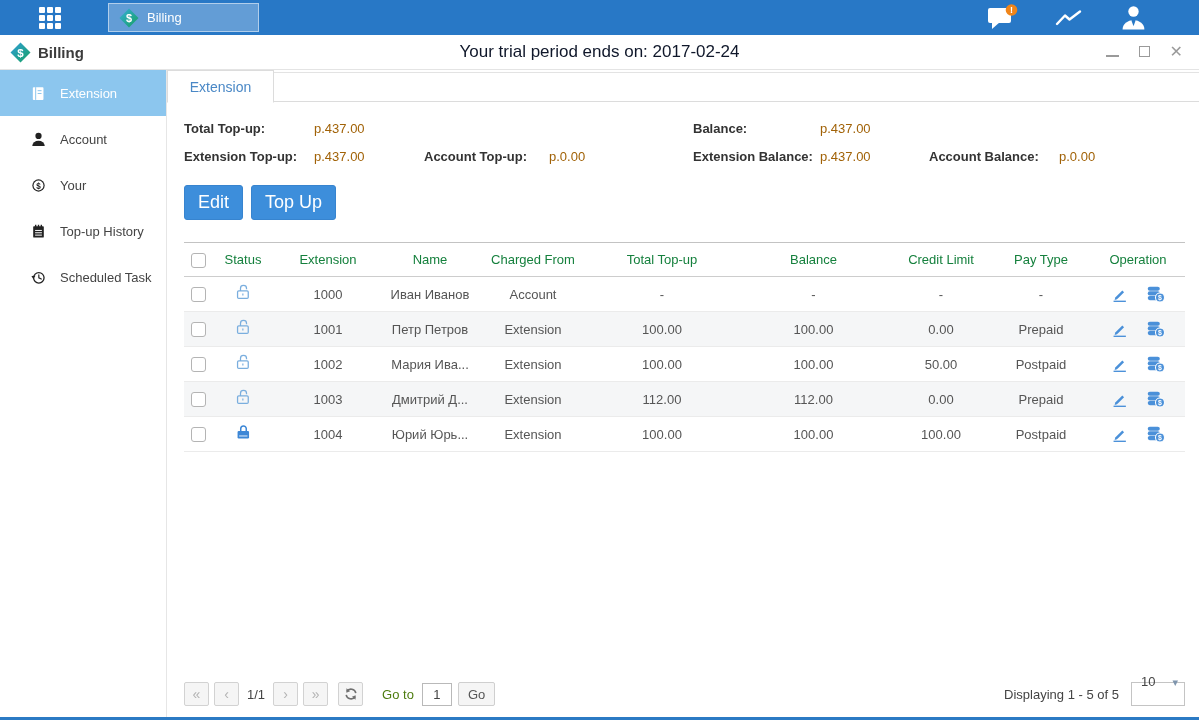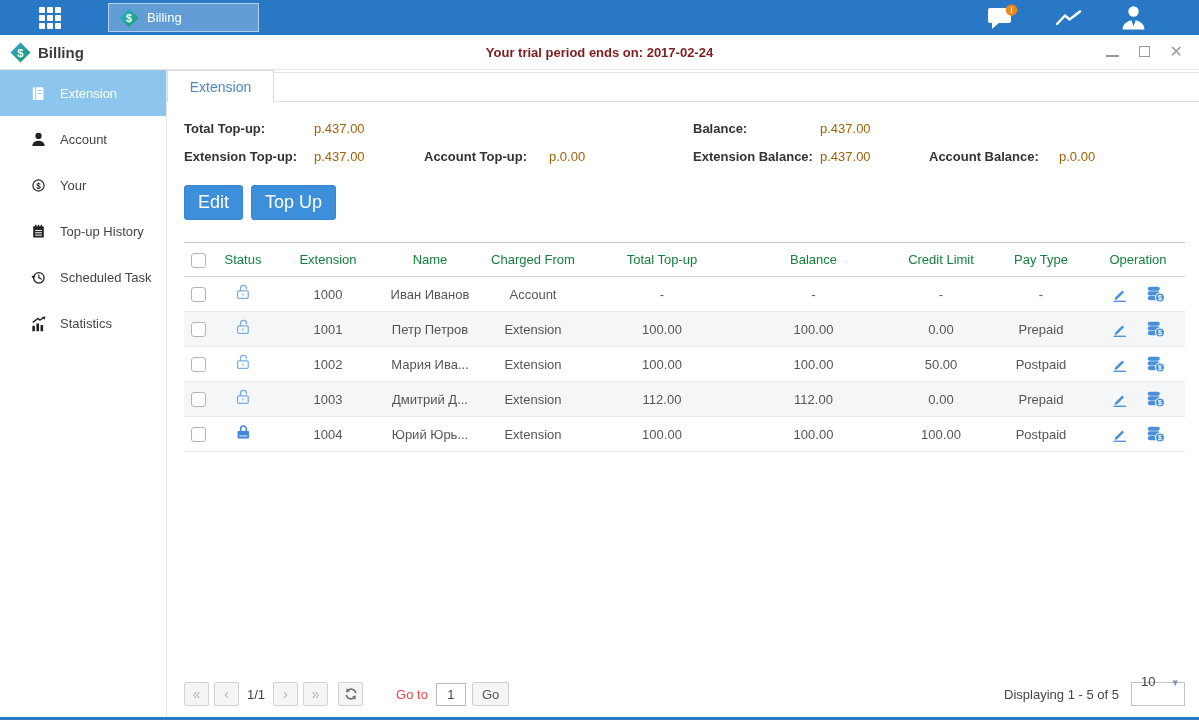--- a/index.html
+++ b/index.html
@@ -14,21 +14,21 @@
     background:rgba(255,255,255,0.28); border:1px solid rgba(255,255,255,0.5); padding-left:10px;
     color:#fff; font-size:13px; cursor:pointer; }
   .topbar-right { margin-left:auto; display:flex; align-items:center; gap:36px; padding-right:52px; }
   .top-ico { position:relative; cursor:pointer; display:flex; }
 
   
   .titlebar { height:35px; background:#fff; border-bottom:1px solid #e4e4e4; position:relative;
     display:flex; align-items:center; flex:0 0 35px; }
   .title-left { display:flex; align-items:center; gap:7px; padding-left:10px; z-index:2; }
   .win-title { font-size:15px; font-weight:bold; color:#3c3c3c; }
-  .trial { position:absolute; left:0; right:0; text-align:center; color:#7f1d1d; font-size:13px;font-weight:bold; }
+  .trial { position:absolute; left:0; right:0; text-align:center; color:#0f172a; font-size:17px; }
   .win-controls { position:absolute; right:16px; top:0; height:100%; display:flex; align-items:center;
     gap:20px; color:#9a9a9a; z-index:2; }
   .win-controls span { cursor:pointer; font-size:14px; line-height:1; }
   .min-glyph { display:inline-block; width:13px; height:0; border-top:2px solid #9a9a9a; }
   .max-glyph { display:inline-block; width:11px; height:11px; border:1.5px solid #9a9a9a; }
 
   
   .content-row { flex:1; display:flex; min-height:0; }
   .sidebar { width:167px; flex:0 0 167px; border-right:1px solid #e6e6e6; background:#fff; }
   .side-item { height:46px; display:flex; align-items:center; gap:13px; padding-left:29px;
@@ -73,21 +73,21 @@
   .op-icons svg { cursor:pointer; }
   td .lockwrap { display:inline-flex; cursor:pointer; }
 
   
   .spacer { flex:1; }
   .pagebar { display:flex; align-items:center; margin:0 14px 9px 17px; flex:0 0 28px; }
   .pg-btn { width:25px; height:24px; border:1px solid #d2d2d2; background:#f5f5f5; border-radius:2px;
     display:flex; align-items:center; justify-content:center; color:#b3b3b3; font-size:14px;
     margin-right:5px; cursor:pointer; }
   .pg-count { margin:0 8px 0 3px; color:#444; }
-  .goto-lbl { margin:0 8px 0 28px; color:#ef4444; }
+  .goto-lbl { margin:0 8px 0 14px; color:#4d7c0f; }
   .goto-input { width:30px; height:23px; border:1px solid #b9b9b9; text-align:center; font-size:13px;
     color:#444; font-family:inherit; }
   .go-btn { margin-left:6px; height:24px; padding:0 9px; border:1px solid #cfcfcf; background:#f5f5f5;
     border-radius:2px; font-size:13px; color:#555; cursor:pointer; font-family:inherit; }
   .pagebar-right { margin-left:auto; display:flex; align-items:center; gap:12px; }
   .displaying { color:#444; }
   .select { width:54px; height:24px; border:1px solid #c4c4c4; background:#fff; display:flex;
     align-items:flex-end; padding:0 6px 16px 9px; cursor:pointer; color:#444; }
   .select .caret { margin-left:auto; color:#7f95ad; font-size:11px; }
 
@@ -226,32 +226,20 @@
       </div>
       <div class="side-item">
         <span class="sicon">
           <svg width="17" height="17" viewBox="0 0 26 26">
             <circle cx="13.5" cy="13.5" r="8" fill="none" stroke="currentColor" stroke-width="2"></circle>
             <path d="M13.5 9 V13.5 L17.3 15.4" fill="none" stroke="currentColor" stroke-width="1.8" stroke-linecap="round"></path>
             <polygon points="2.2,10.8 8.4,10.2 4.9,15.4" fill="currentColor"></polygon>
           </svg>
         </span>
         <span>Scheduled Task</span>
-      </div>
-      <div class="side-item">
-        <span class="sicon">
-          <svg width="17" height="17" viewBox="0 0 22 22">
-            <rect x="3" y="14" width="3.4" height="7" fill="currentColor"></rect>
-            <rect x="8.3" y="11" width="3.4" height="10" fill="currentColor"></rect>
-            <rect x="13.6" y="13" width="3.4" height="8" fill="currentColor"></rect>
-            <path d="M3.5 9.5 L10.5 4.5 l2.4 2.2 L17.5 3.5" fill="none" stroke="currentColor" stroke-width="1.8"></path>
-            <polygon points="20,1.8 15.2,2.6 18.8,6.2" fill="currentColor"></polygon>
-          </svg>
-        </span>
-        <span>Statistics</span>
       </div>
     </div>
 
     <div class="main">
 
       <div class="tabbar">
         <div class="tab-active">Extension</div>
         <div class="tab-filler"></div>
       </div>
 

